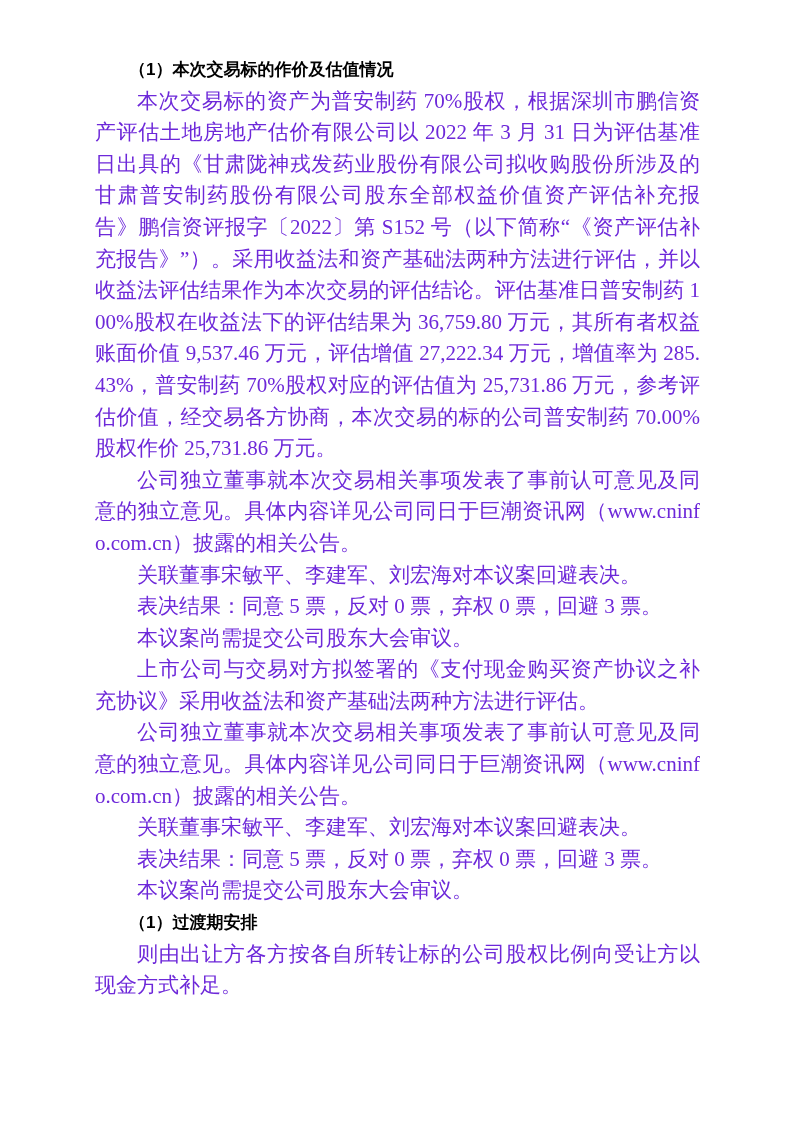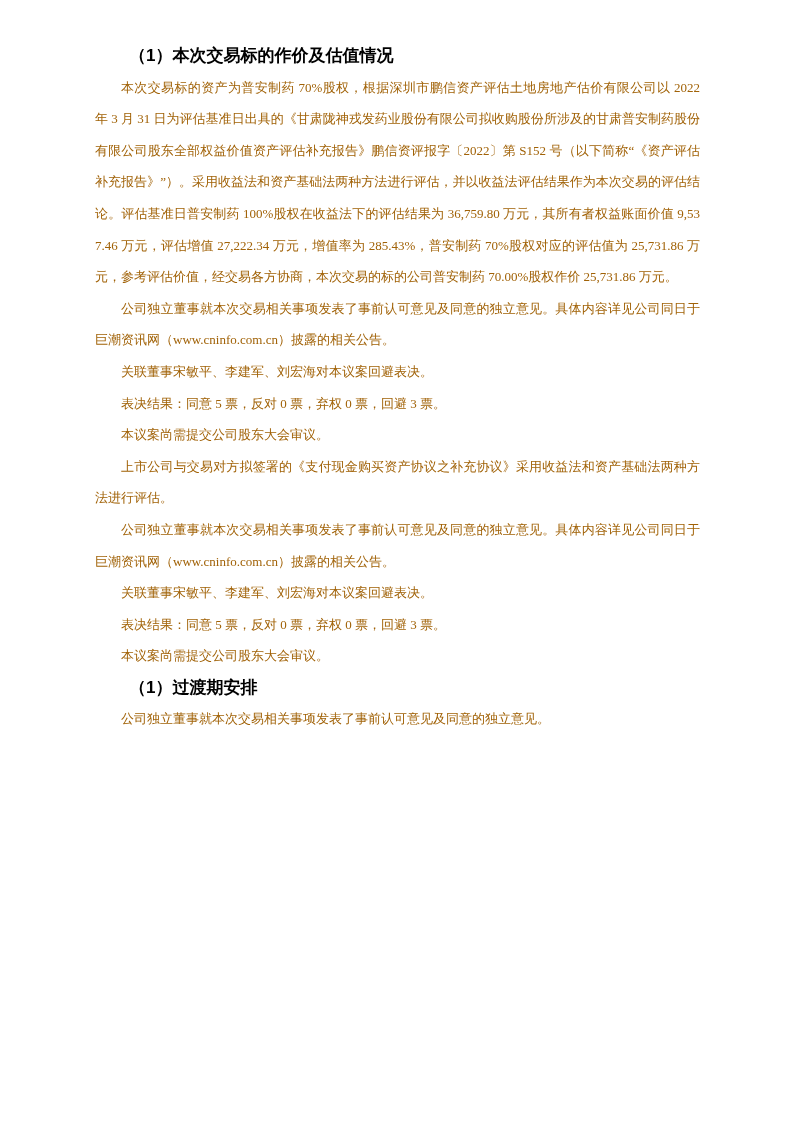--- a/index.html
+++ b/index.html
@@ -7,42 +7,42 @@
     padding: 0;
     background: #ffffff;
   }
   .page {
     position: relative;
     width: 793px;
     height: 1122px;
     margin: 0 auto;
     background: #ffffff;
     box-sizing: border-box;
-    padding: 40px 93px 0 95px;
+    padding: 54px 93px 0 95px;
     color: #000000;
     overflow: hidden;
   }
   .doc-section { margin: 0; }
   .doc-heading {
     margin: 0;
     font-family: "Liberation Sans", "DejaVu Sans", sans-serif;
     font-weight: bold;
     font-size: 17px;
     line-height: 31.6px;
     text-indent: 2em;
     color: #000000;
   }
   .doc-paragraph {
     margin: 0;
     font-family: "Liberation Serif", "DejaVu Serif", serif;
-    font-size: 13px;
+    font-size: 21px;
     line-height: 31.6px;
     text-indent: 2em;
     text-align: justify;
-    color: #a16207;
+    color: #6d28d9;
     word-break: break-all;
   }
 </style>
 </head>
 <body>
 
 <div class="page">
 
   <section class="doc-section">
     <h3 class="doc-heading">（1）本次交易标的作价及估值情况</h3>
@@ -56,16 +56,16 @@
   <section class="doc-section">
     <p class="doc-paragraph">上市公司与交易对方拟签署的《支付现金购买资产协议之补充协议》采用收益法和资产基础法两种方法进行评估。</p>
     <p class="doc-paragraph">公司独立董事就本次交易相关事项发表了事前认可意见及同意的独立意见。具体内容详见公司同日于巨潮资讯网（www.cninfo.com.cn）披露的相关公告。</p>
     <p class="doc-paragraph">关联董事宋敏平、李建军、刘宏海对本议案回避表决。</p>
     <p class="doc-paragraph">表决结果：同意 5 票，反对 0 票，弃权 0 票，回避 3 票。</p>
     <p class="doc-paragraph">本议案尚需提交公司股东大会审议。</p>
   </section>
 
   <section class="doc-section">
     <h3 class="doc-heading">（1）过渡期安排</h3>
-    <p class="doc-paragraph">公司独立董事就本次交易相关事项发表了事前认可意见及同意的独立意见。</p>
+    <p class="doc-paragraph">则由出让方各方按各自所转让标的公司股权比例向受让方以现金方式补足。</p>
   </section>
 
 </div>
 
 </body></html>

